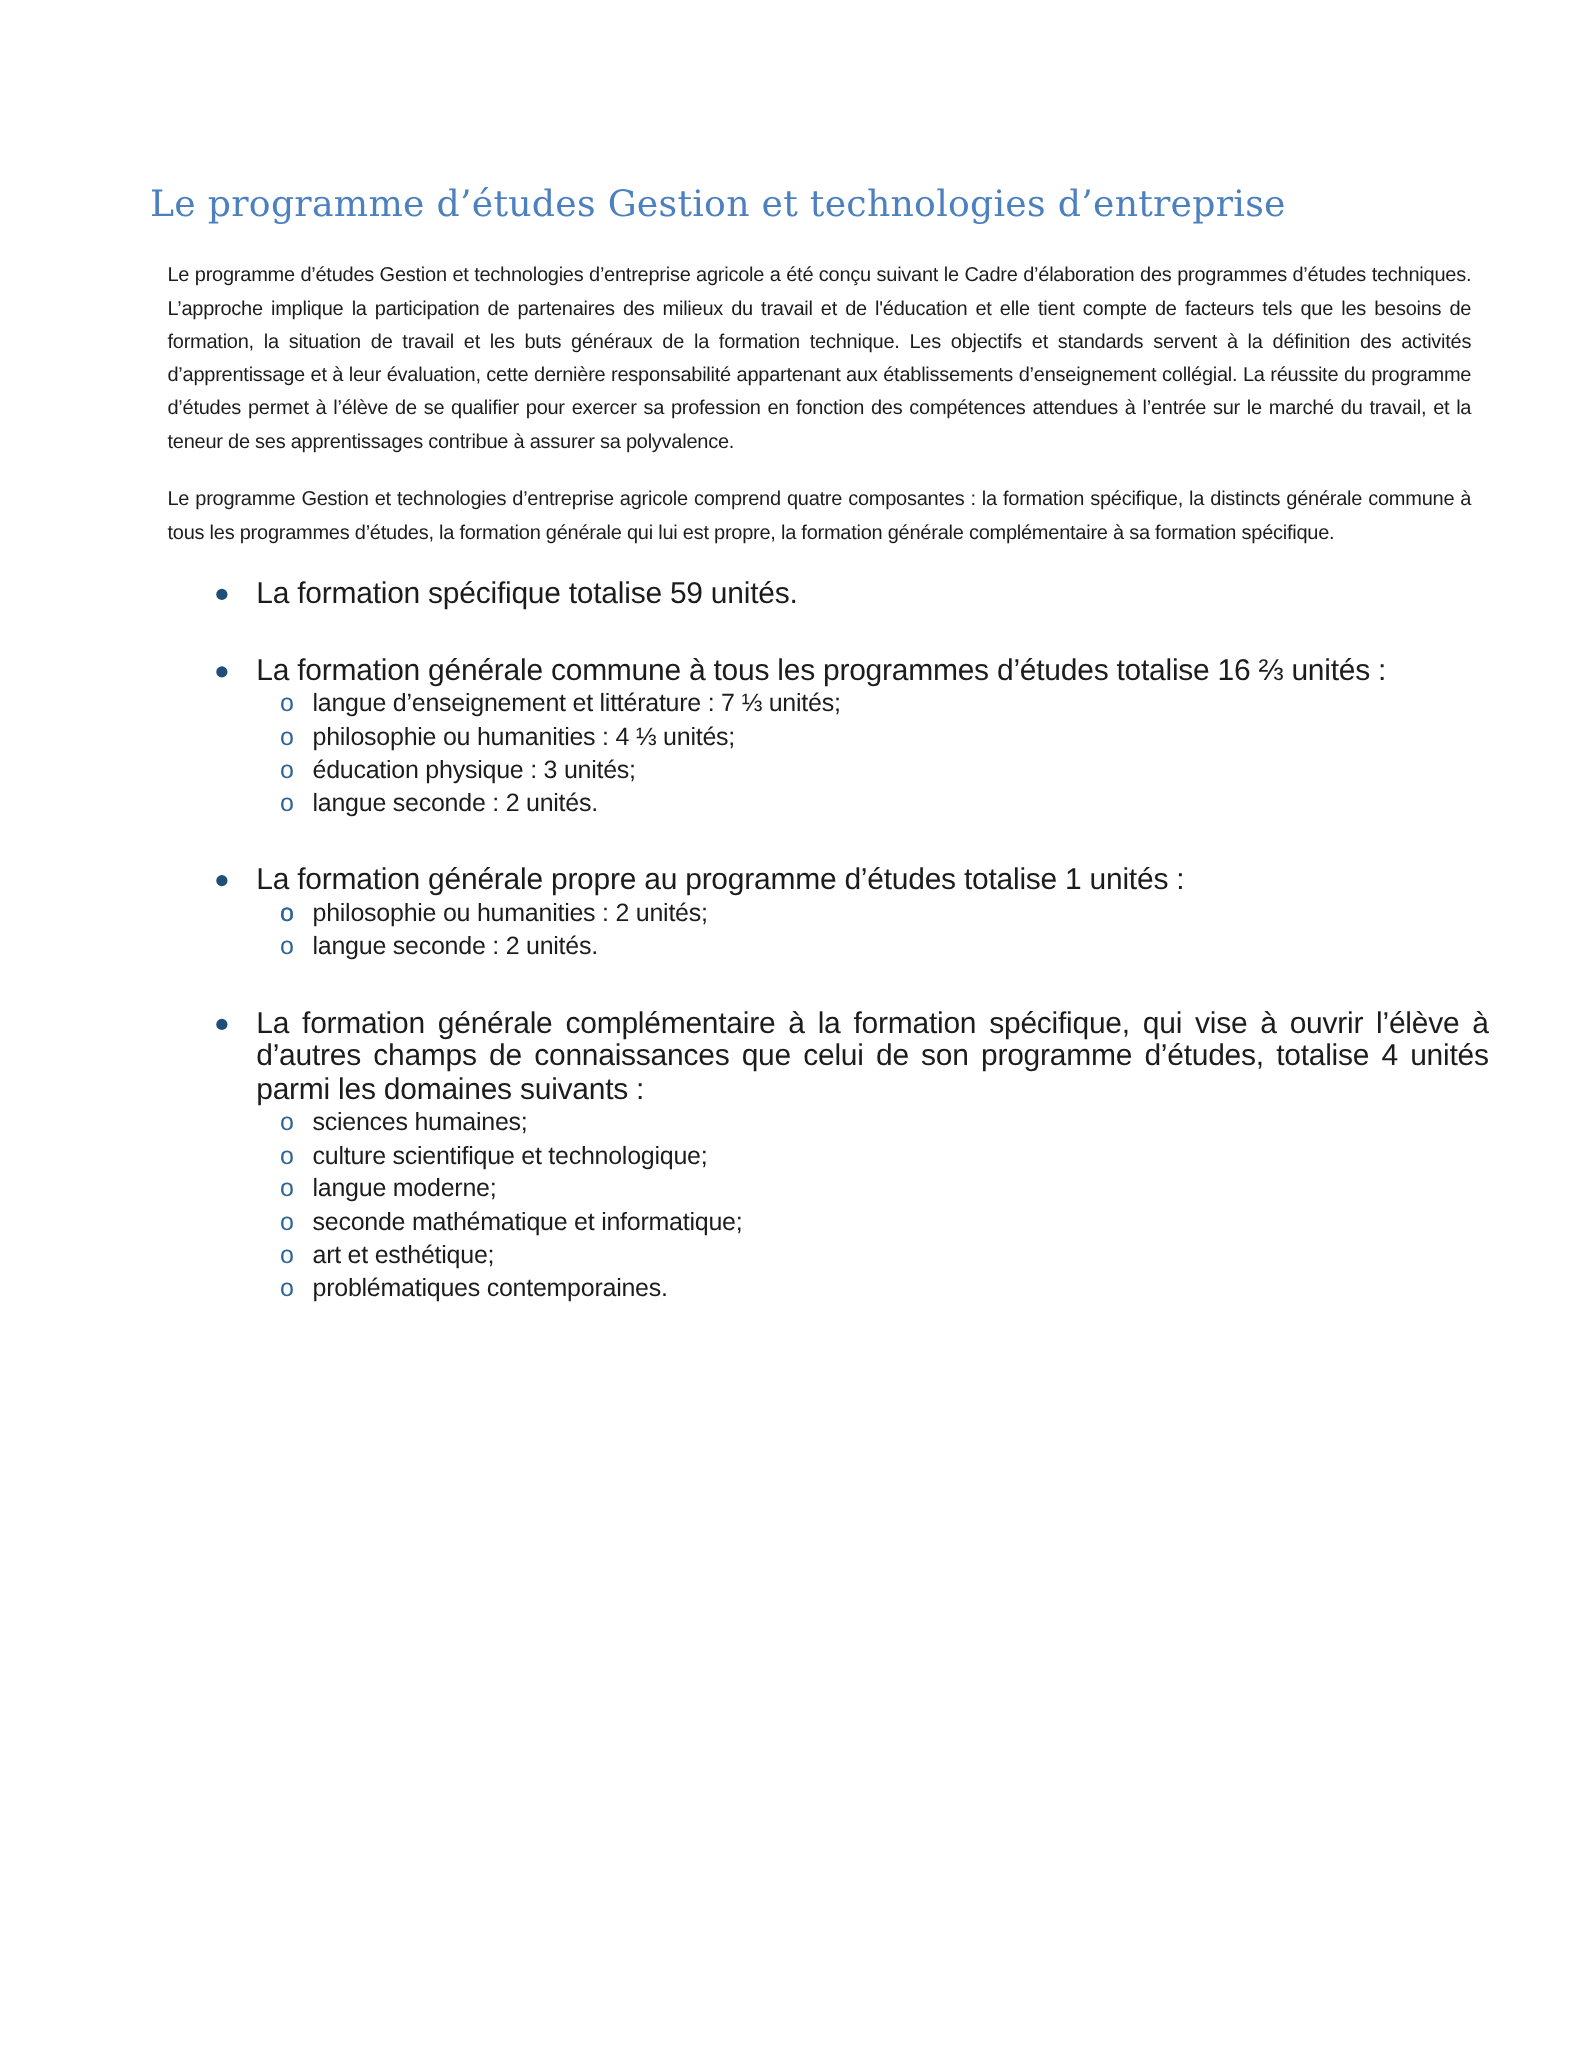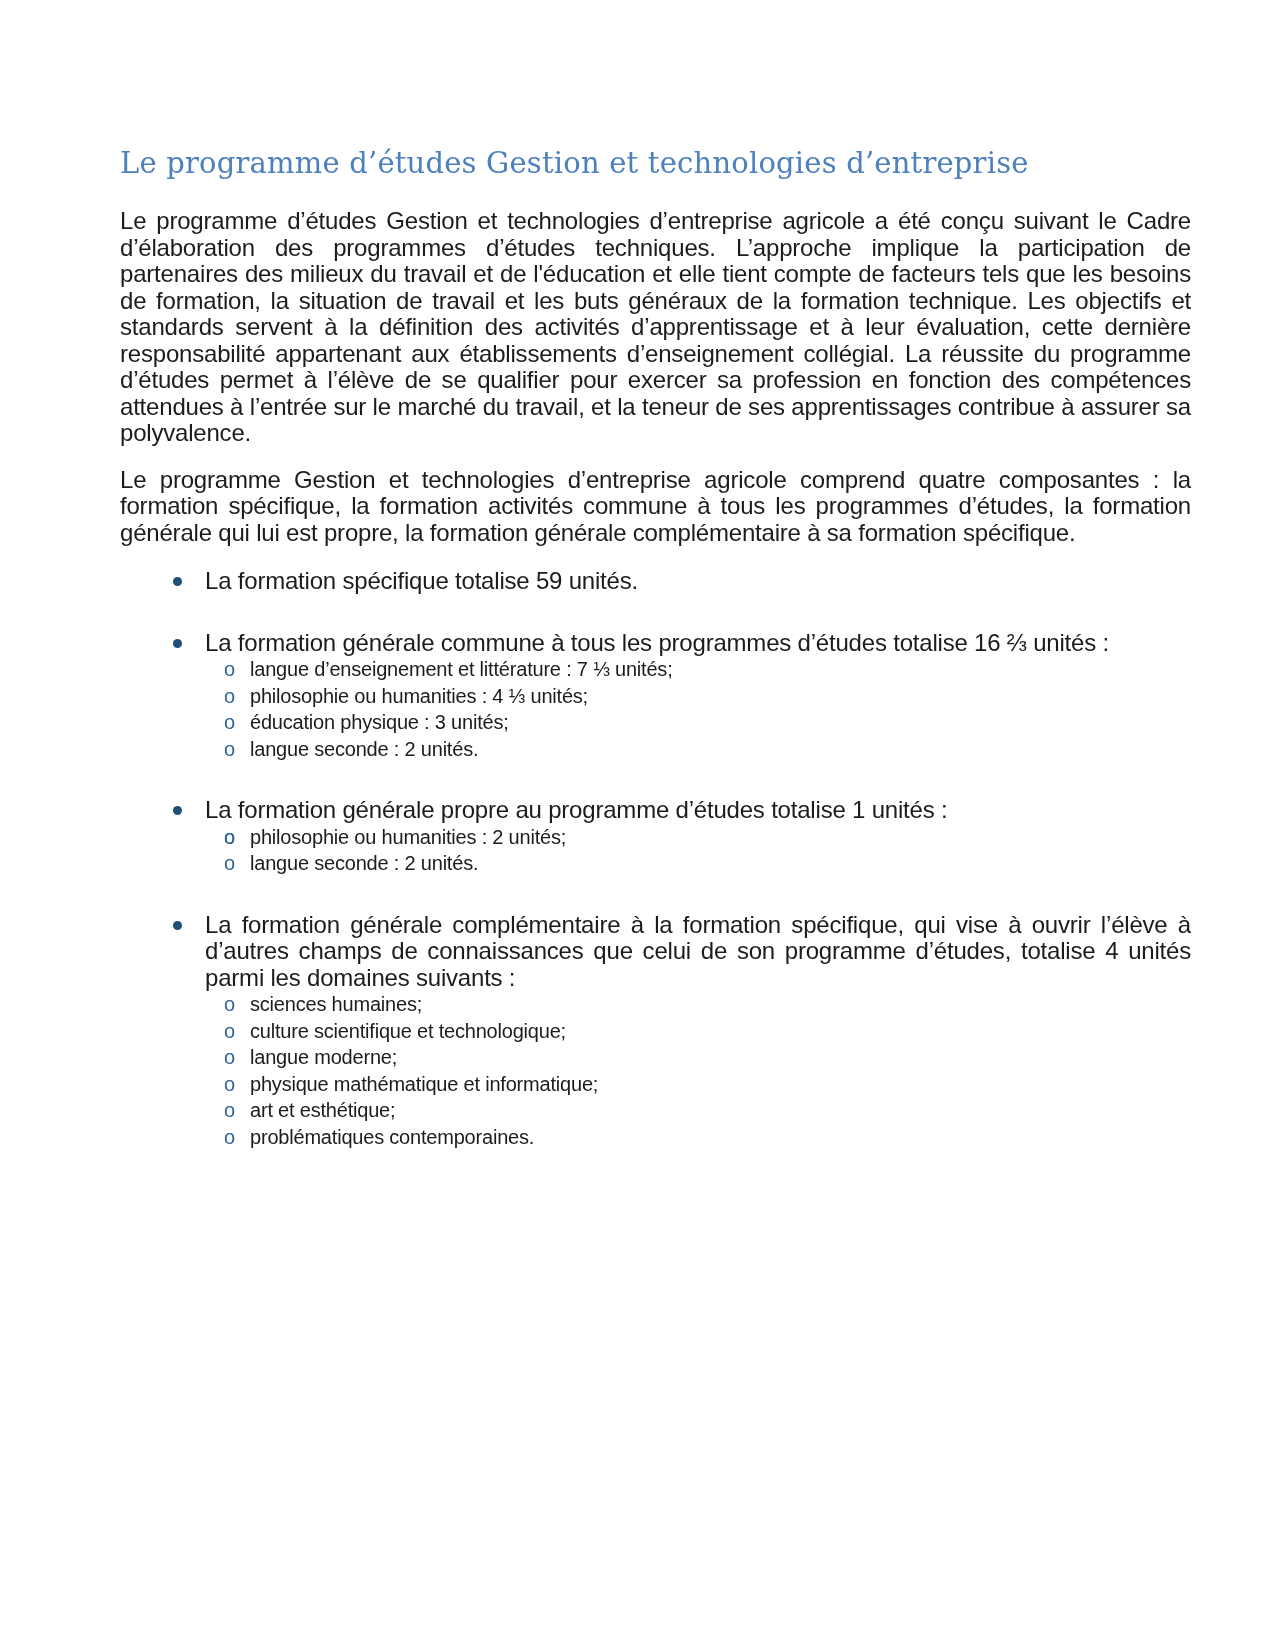--- a/index.html
+++ b/index.html
@@ -23,22 +23,22 @@
     margin:0;
     font-family:"DejaVu Serif","Liberation Serif",serif;
     font-weight:normal;
     font-size:29px;
     line-height:34px;
     color:var(--title_blue);
     letter-spacing:0.2px;
   }
   .doc-title span{display:block;}
   .body-text{
-    margin:0;
-    font-size:24px;
+    margin:14px;
+    font-size:16px;
     line-height:26.5px;
     letter-spacing:-0.2px;
     text-align:justify;
   }
   .para1{margin-top:28px;}
   .para2{margin-top:20px;}
   .bullet-list{margin-top:22px;}
   .bullet-item{position:relative;margin-top:35px;}
   .bullet-item:first-child{margin-top:0;}
   .bullet-main{
@@ -89,21 +89,21 @@
 <body>
 
 <div class="page">
 
   <h1 class="doc-title">
     <span>Le programme d’études Gestion et technologies d’entreprise</span>
   </h1>
 
   <p class="body-text para1">Le programme d’études Gestion et technologies d’entreprise agricole a été conçu suivant le Cadre d’élaboration des programmes d’études techniques. L’approche implique la participation de partenaires des milieux du travail et de l'éducation et elle tient compte de facteurs tels que les besoins de formation, la situation de travail et les buts généraux de la formation technique. Les objectifs et standards servent à la définition des activités d’apprentissage et à leur évaluation, cette dernière responsabilité appartenant aux établissements d’enseignement collégial. La réussite du programme d’études permet à l’élève de se qualifier pour exercer sa profession en fonction des compétences attendues à l’entrée sur le marché du travail, et la teneur de ses apprentissages contribue à assurer sa polyvalence.</p>
 
-  <p class="body-text para2">Le programme Gestion et technologies d’entreprise agricole comprend quatre composantes : la formation spécifique, la formation activités commune à tous les programmes d’études, la formation générale qui lui est propre, la formation générale complémentaire à sa formation spécifique.</p>
+  <p class="body-text para2">Le programme Gestion et technologies d’entreprise agricole comprend quatre composantes : la formation spécifique, la distincts générale commune à tous les programmes d’études, la formation générale qui lui est propre, la formation générale complémentaire à sa formation spécifique.</p>
 
   <div class="bullet-list">
 
     <div class="bullet-item">
       <div class="bullet-main">
         <span class="bullet-dot"></span>
         <span>La formation spécifique totalise 59 unités.</span>
       </div>
     </div>
 
@@ -160,21 +160,21 @@
       <div class="sub-item">
         <span class="sub-marker">o</span>
         <span>culture scientifique et technologique;</span>
       </div>
       <div class="sub-item">
         <span class="sub-marker">o</span>
         <span>langue moderne;</span>
       </div>
       <div class="sub-item">
         <span class="sub-marker">o</span>
-        <span>physique mathématique et informatique;</span>
+        <span>seconde mathématique et informatique;</span>
       </div>
       <div class="sub-item">
         <span class="sub-marker">o</span>
         <span>art et esthétique;</span>
       </div>
       <div class="sub-item">
         <span class="sub-marker">o</span>
         <span>problématiques contemporaines.</span>
       </div>
     </div>

